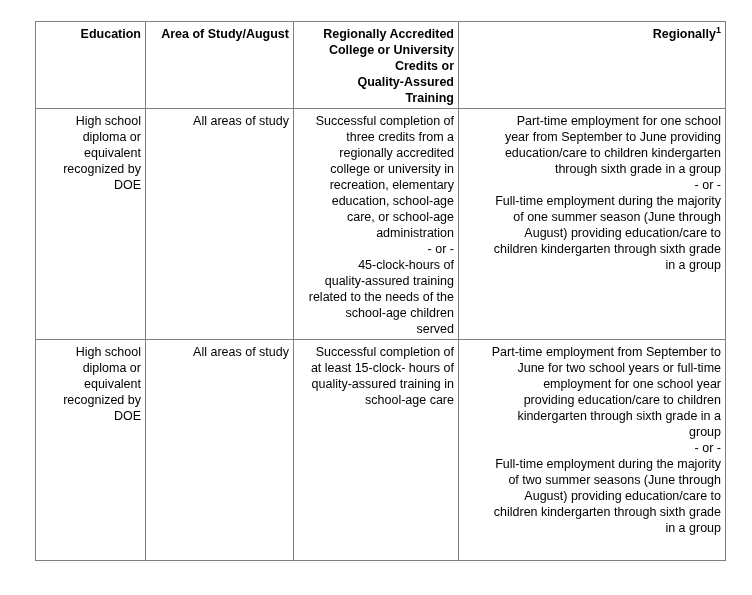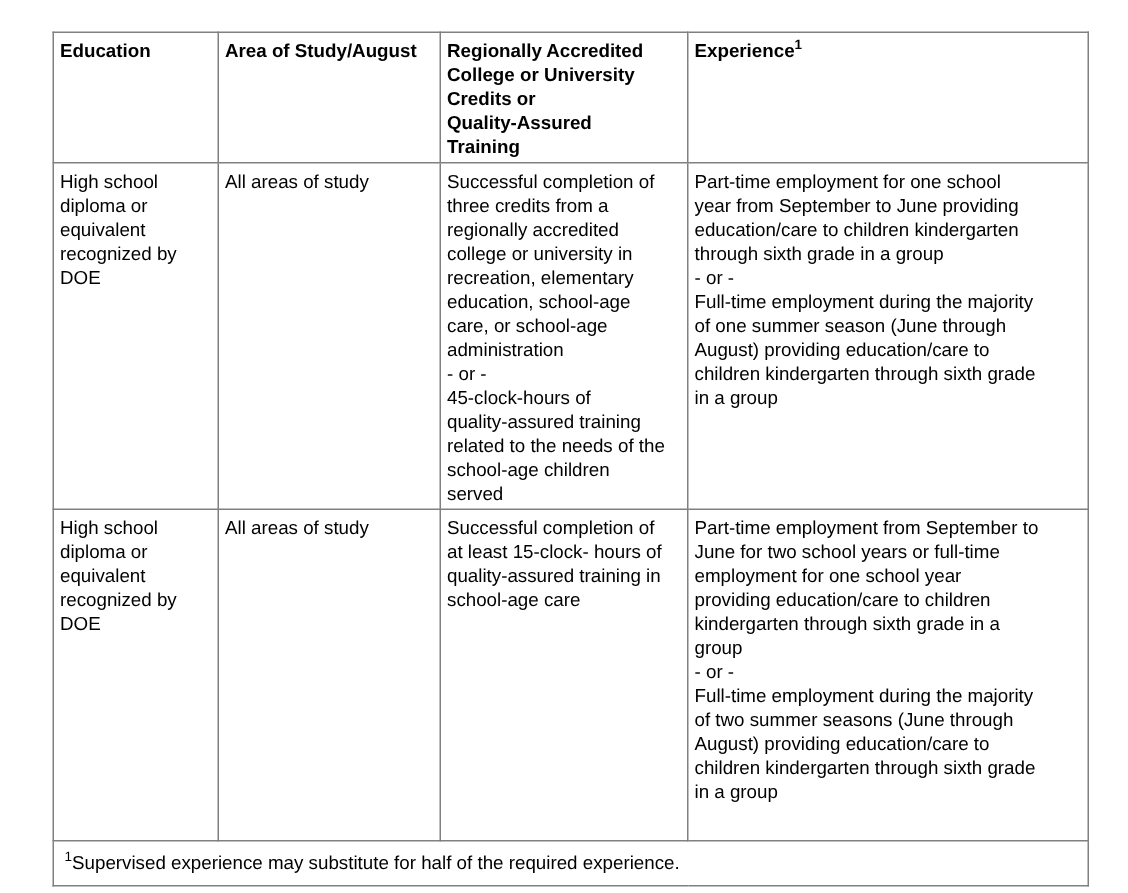--- a/index.html
+++ b/index.html
@@ -22,21 +22,21 @@
     position: absolute;
     left: 35px;
     top: 21px;
     width: 690px;
   }
   .qual-table th,
   .qual-table td {
     box-sizing: border-box;
     border: 1px solid #808080;
     vertical-align: top;
-    text-align: left;
+    text-align: right;
     font-size: 12.5px;
     line-height: 16px;
     padding: 4px 4px 2px 4px;
     white-space: pre-line;
     overflow: hidden;
   }
   .qual-table th {
     font-weight: bold;
   }
   tr.hrow th  { height: 84px; }
@@ -67,21 +67,21 @@
     </colgroup>
     <thead>
       <tr class="hrow">
         <th>Education</th>
         <th>Area of Study/August</th>
         <th>Regionally Accredited
 College or University
 Credits or
 Quality-Assured
 Training</th>
-        <th><span>Experience</span><sup>1</sup></th>
+        <th><span>Regionally</span><sup>1</sup></th>
       </tr>
     </thead>
     <tbody>
       <tr class="r1">
         <td>High school
 diploma or
 equivalent
 recognized by
 DOE</td>
         <td>All areas of study</td>
@@ -127,18 +127,15 @@
 providing education/care to children
 kindergarten through sixth grade in a
 group
 - or -
 Full-time employment during the majority
 of two summer seasons (June through
 August) providing education/care to
 children kindergarten through sixth grade
 in a group</td>
       </tr>
-      <tr class="frow">
-        <td colspan="4"><sup>1</sup><span>Supervised experience may substitute for half of the required experience.</span></td>
-      </tr>
     </tbody>
   </table>
 </div>
 
 </body></html>

